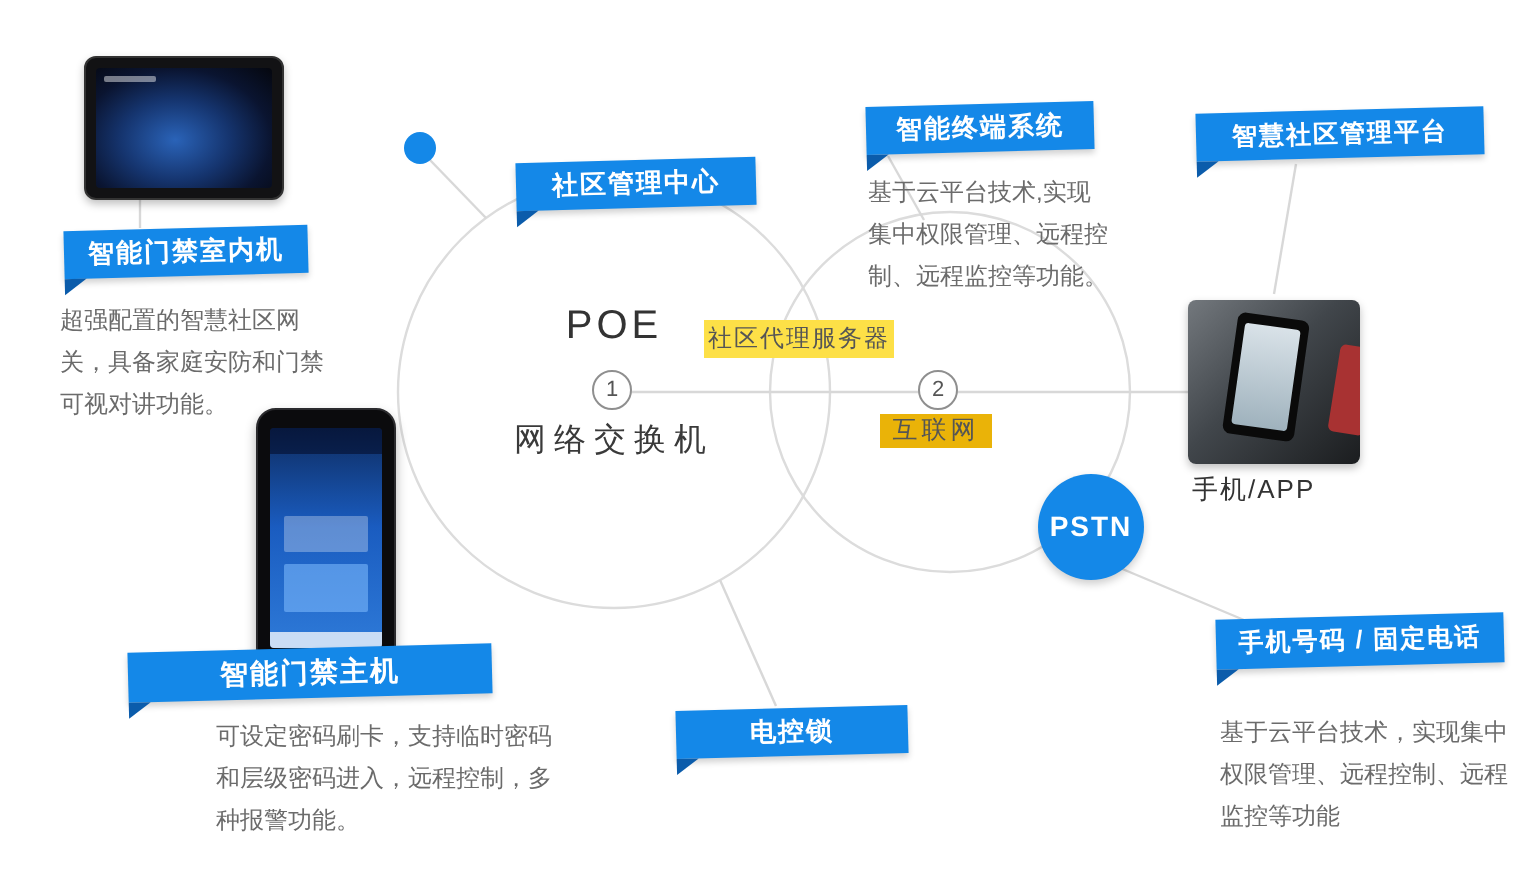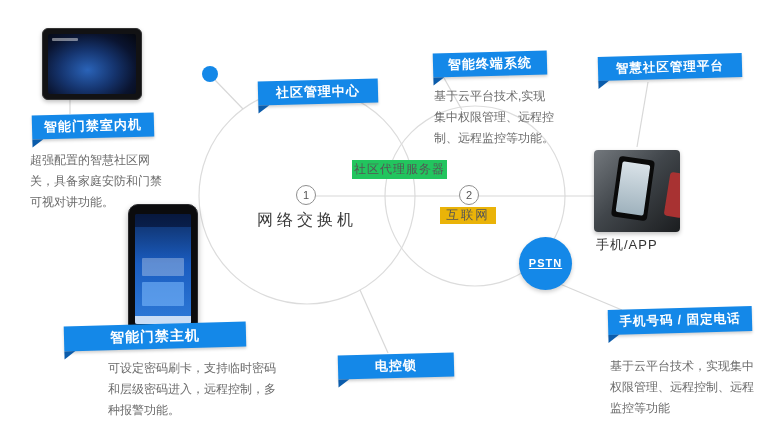--- a/index.html
+++ b/index.html
@@ -43,24 +43,24 @@
     font-size:20px;letter-spacing:2px;color:#333;font-weight:500;}
   .step{position:absolute;z-index:4;width:18px;height:18px;border:1px solid #8f8f8f;border-radius:50%;
     background:#fff;color:#555;font-size:11px;line-height:18px;text-align:center;}
   .step1{left:296px;top:185px;}
   .step2{left:459px;top:185px;}
   .hub-label{position:absolute;z-index:4;left:230px;top:210px;width:154px;text-align:center;
     font-size:16px;letter-spacing:4px;color:#3a3a3a;}
   .internet-label{position:absolute;z-index:4;left:440px;top:207px;width:56px;text-align:center;
     font-size:12.5px;letter-spacing:2px;color:#555;background:#eab308;}
   .proxy-label{position:absolute;z-index:4;left:352px;top:160px;font-size:12px;color:#555;
-    letter-spacing:1px;background:#22c55e;padding:1px 2px;}
+    letter-spacing:1px;background:#fde047;padding:1px 2px;}
   .pstn{position:absolute;z-index:5;left:519px;top:237px;width:53px;height:53px;border-radius:50%;
-    background:#1488e8;color:#fff;font-size:11px;font-weight:bold;line-height:53px;text-align:center;
-    letter-spacing:1px;box-shadow:0 2px 4px rgba(0,0,0,.2);text-decoration:underline;}
+    background:#1488e8;color:#fff;font-size:14px;font-weight:bold;line-height:53px;text-align:center;
+    letter-spacing:1px;box-shadow:0 2px 4px rgba(0,0,0,.2);}
   .phone-label{position:absolute;z-index:4;left:596px;top:236px;font-size:13px;color:#333;letter-spacing:1px;}
   
   .dot{position:absolute;z-index:4;left:202px;top:66px;width:16px;height:16px;border-radius:50%;background:#1488e8;}
   
   .tablet{position:absolute;z-index:4;left:42px;top:28px;width:100px;height:72px;background:#121214;
     border:1px solid #333;border-radius:6px;padding:5px;box-sizing:border-box;box-shadow:0 2px 4px rgba(0,0,0,.25);}
   .tablet-screen{width:100%;height:100%;border-radius:2px;
     background:radial-gradient(ellipse at 45% 60%, #2a63b8 0%, #15346e 40%, #0a1430 70%, #05070e 100%);
     position:relative;overflow:hidden;}
   .tablet-iconrow{position:absolute;left:4px;top:4px;width:26px;height:3px;background:rgba(255,255,255,.45);border-radius:1px;}
@@ -140,20 +140,21 @@
   </div>
   <div class="ribbon rb-phone-num">
     <span>手机号码 / 固定电话</span>
   </div>
 
   <p class="desc desc-indoor">超强配置的智慧社区网关，具备家庭安防和门禁可视对讲功能。</p>
   <p class="desc desc-terminal">基于云平台技术,实现集中权限管理、远程控制、远程监控等功能。</p>
   <p class="desc desc-main">可设定密码刷卡，支持临时密码和层级密码进入，远程控制，多种报警功能。</p>
   <p class="desc desc-phone-num">基于云平台技术，实现集中权限管理、远程控制、远程监控等功能</p>
 
+  <div class="poe-title">POE</div>
   <div class="step step1">1</div>
   <div class="hub-label">网络交换机</div>
   <div class="step step2">2</div>
   <div class="internet-label">互联网</div>
   <div class="proxy-label">社区代理服务器</div>
 
   <div class="pstn">PSTN</div>
   <div class="phone-label">手机/APP</div>
 
 </div>

